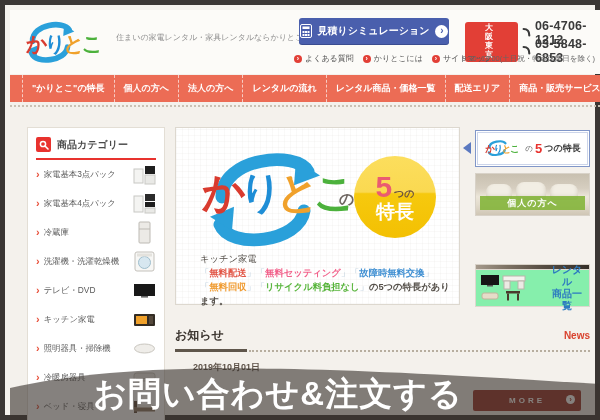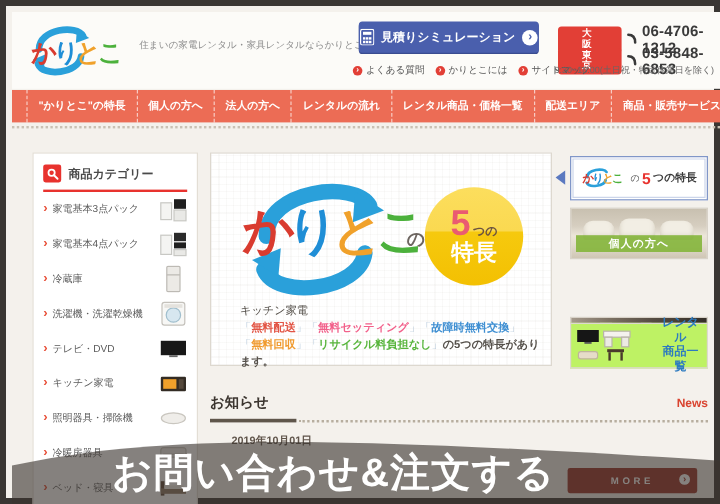--- a/index.html
+++ b/index.html
@@ -97,21 +97,21 @@
     background:linear-gradient(180deg,#c8c0b0 0%,#d6cec0 35%,#ece6d9 55%,#e2dbcc 75%,#cfc6b5 100%);}
   .personal-banner .cushion{position:absolute;background:#f2eee4;border-radius:8px 8px 3px 3px;
     box-shadow:inset 0 -3px 4px rgba(140,125,100,.35);}
   .corporate-banner{top:216px;
     background:linear-gradient(90deg,#a59a8c 0%,#7c7163 28%,#554c42 60%,#352f28 100%);}
   .corporate-banner .win{position:absolute;background:rgba(235,230,220,.65);}
   .banner-label{position:absolute;left:4px;right:4px;bottom:5px;height:14px;display:flex;
     align-items:center;justify-content:center;color:#fff;font-size:9px;font-weight:bold;letter-spacing:1px;}
   .label-green{background:rgba(130,180,55,.88);}
   .label-dark{background:rgba(60,55,48,.82);}
-  .rental-banner{top:264px;height:38px;background:#bef264;border:1px solid #ddd8cf;
+  .rental-banner{top:264px;height:38px;background:#86efac;border:1px solid #ddd8cf;
     display:flex;align-items:center;padding:0 4px;gap:21px;}
   .rental-text{color:#2d7bc0;font-size:10px;font-weight:bold;line-height:12px;text-align:center;flex:1;}
 
   
   .news{position:absolute;left:170px;top:322px;width:415px;}
   .news-head{display:flex;align-items:baseline;justify-content:space-between;}
   .news-title{font-size:12px;font-weight:bold;color:#3b352f;}
   .news-tag{font-size:10px;font-weight:bold;color:#d9432f;}
   .news-rule{position:relative;height:3px;margin-top:5px;}
   .news-rule::before{content:"";position:absolute;left:0;top:0;width:72px;height:3px;background:#5f564b;}

